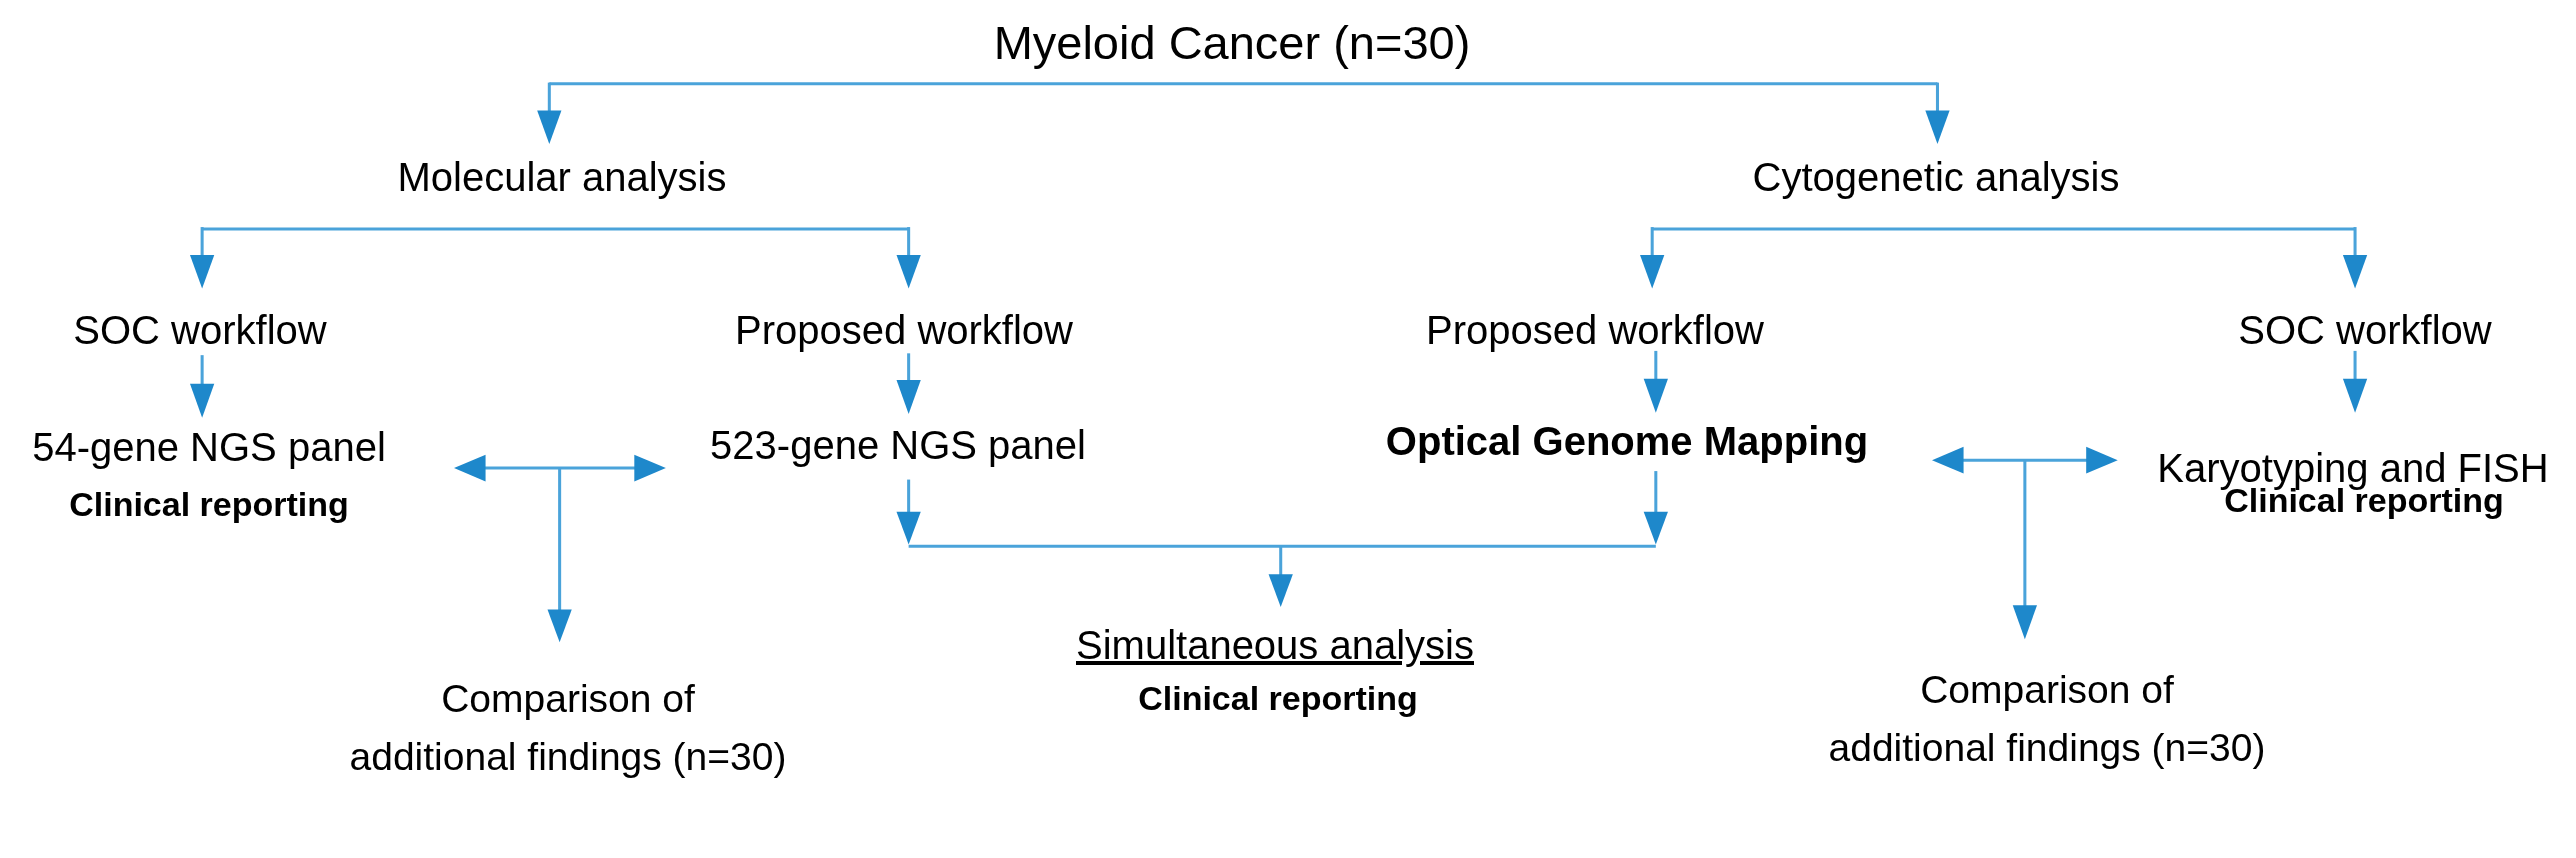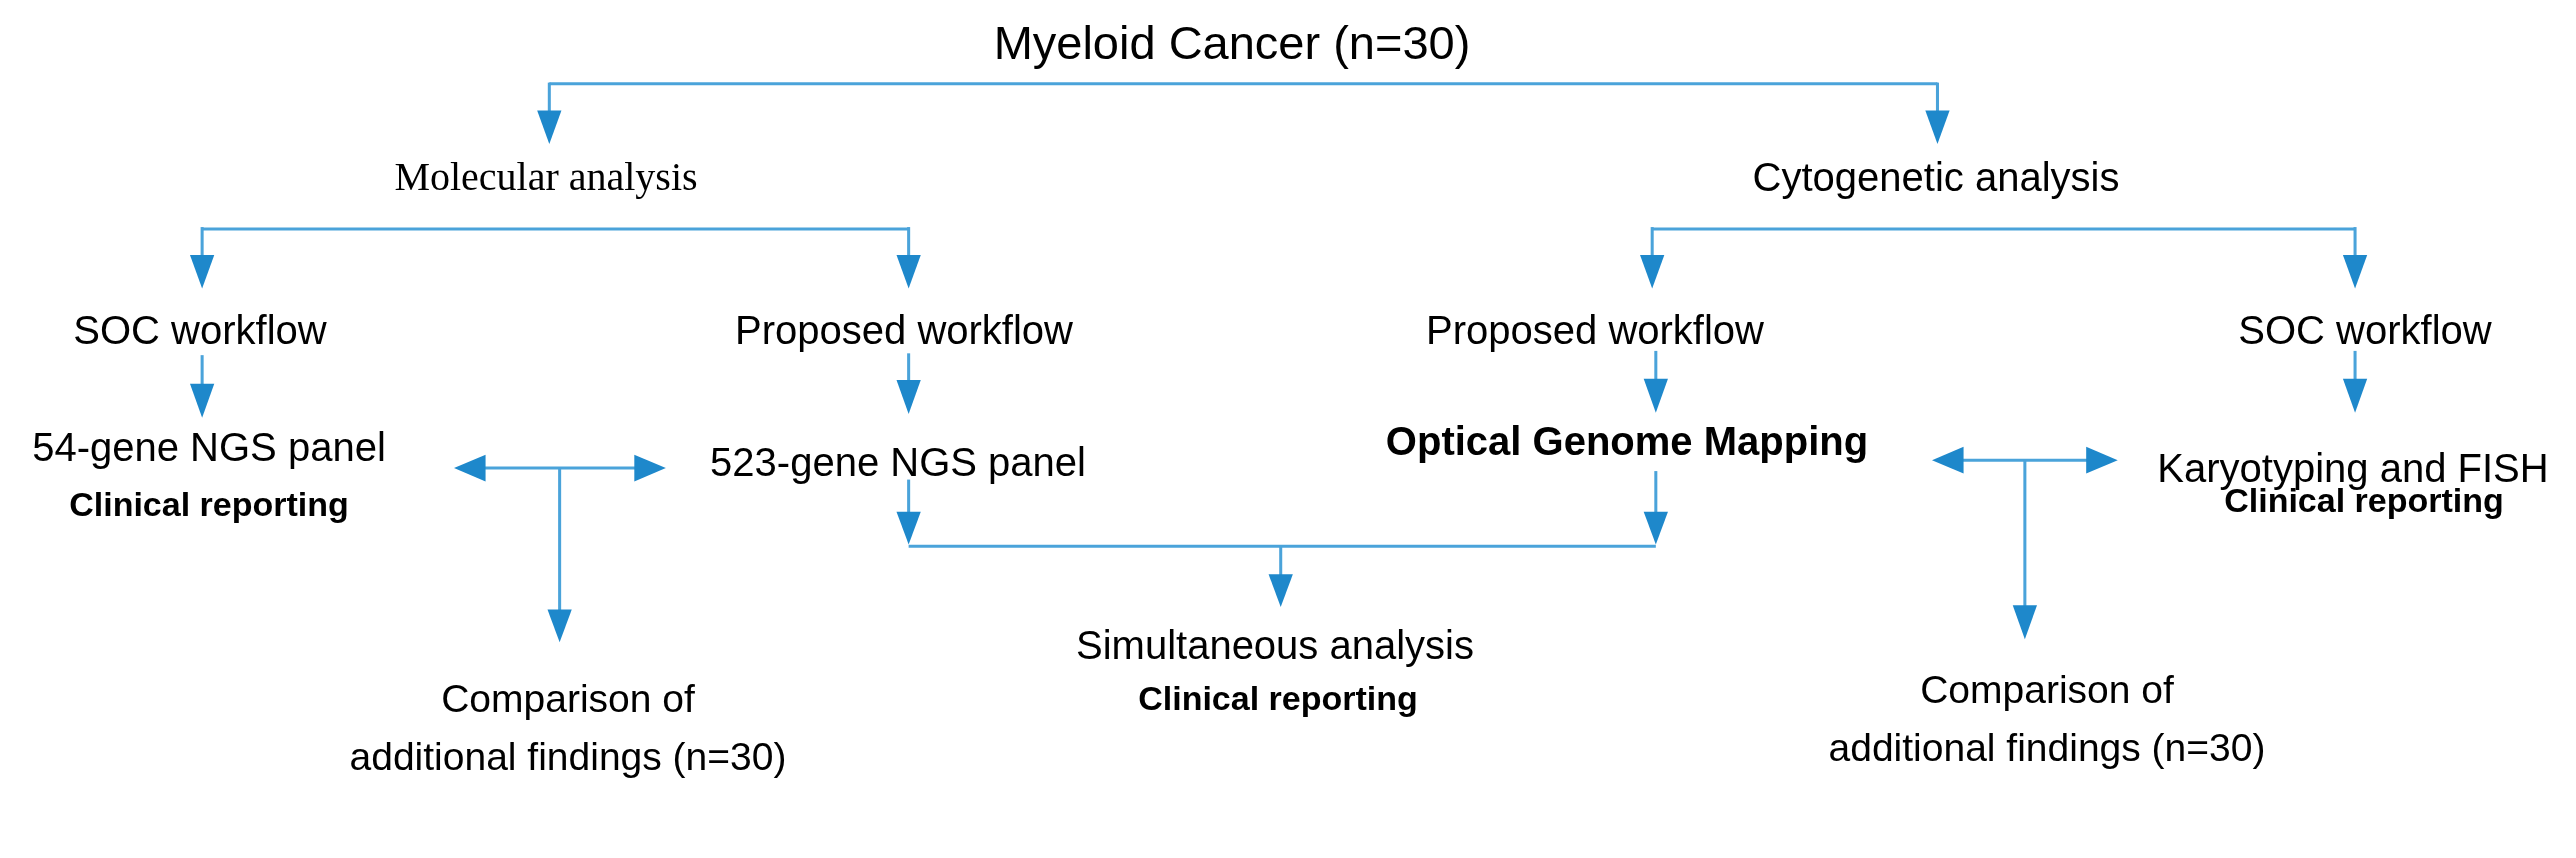--- a/index.html
+++ b/index.html
@@ -109,39 +109,39 @@
       <line x1="2728" y1="776" x2="2728" y2="847"></line>
       <polygon points="2708,843 2748,843 2728,897"></polygon>
       <line x1="1497" y1="900" x2="2728" y2="900"></line>
       <line x1="2110" y1="900" x2="2110" y2="950"></line>
       <polygon points="2090,946 2130,946 2110,1000"></polygon>
     </g>
   </svg>
 
   <div class="label title" style="left:1232px;top:42px;">Myeloid Cancer (n=30)</div>
 
-  <div class="label" style="left:546px;top:177px;font-family:Liberation Serif, serif;">Molecular analysis</div>
+  <div class="label" style="left:562px;top:177px;">Molecular analysis</div>
   <div class="label" style="left:1936px;top:177px;">Cytogenetic analysis</div>
 
   <div class="label" style="left:200px;top:330px;">SOC workflow</div>
   <div class="label" style="left:904px;top:330px;">Proposed workflow</div>
   <div class="label" style="left:1595px;top:330px;">Proposed workflow</div>
   <div class="label" style="left:2365px;top:330px;">SOC workflow</div>
 
   <div class="label" style="left:209px;top:447px;">54-gene NGS panel</div>
   <div class="label bold" style="left:209px;top:504px;">Clinical reporting</div>
 
-  <div class="label" style="left:898px;top:462px;">523-gene NGS panel</div>
+  <div class="label" style="left:898px;top:445px;">523-gene NGS panel</div>
 
   <div class="label" style="left:1627px;top:441px;font-weight:bold;">Optical Genome Mapping</div>
 
   <div class="label" style="left:2353px;top:468px;">Karyotyping and FISH</div>
   <div class="label bold" style="left:2364px;top:500px;">Clinical reporting</div>
 
-  <div class="label" style="left:1275px;top:645px;">Simultaneous analysis</div>
+  <div class="label" style="left:1275px;top:645px;text-decoration:underline;">Simultaneous analysis</div>
   <div class="label bold" style="left:1278px;top:698px;">Clinical reporting</div>
 
   <div class="multiline" style="left:568px;top:670px;">
     <span>Comparison of</span>
     <span>additional findings (n=30)</span>
   </div>
 
   <div class="multiline" style="left:2047px;top:661px;">
     <span>Comparison of</span>
     <span>additional findings (n=30)</span>

